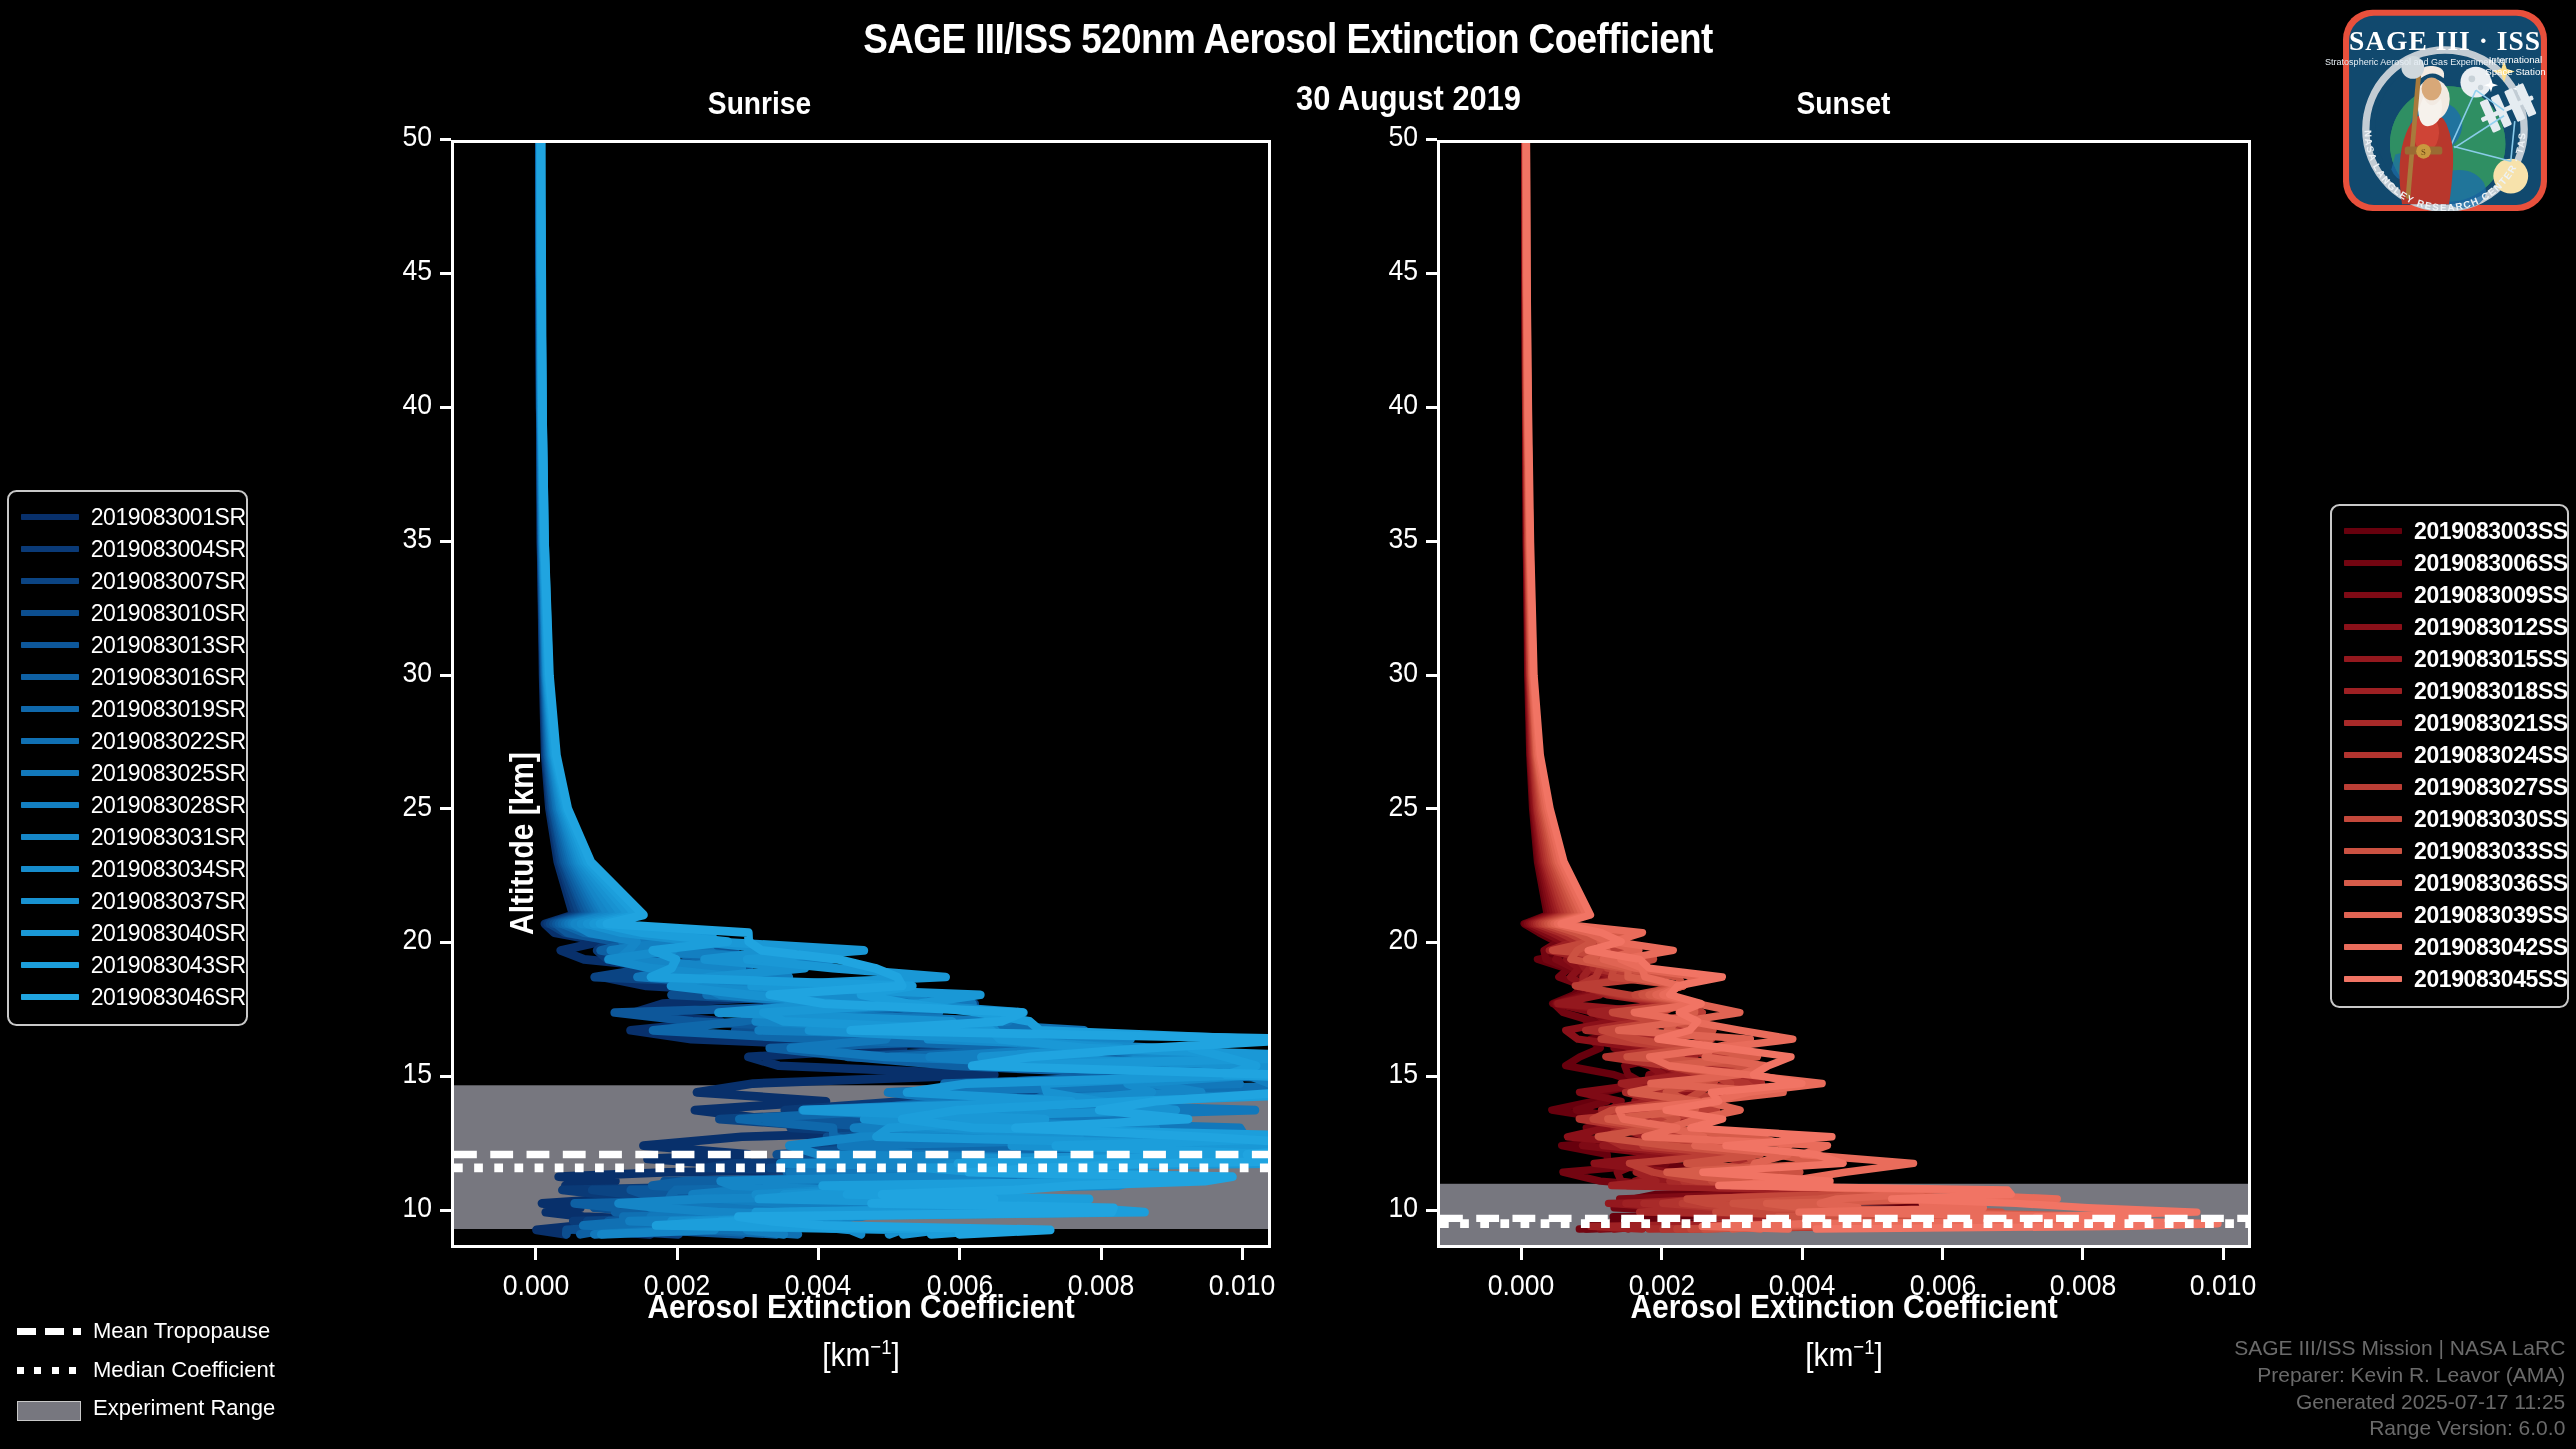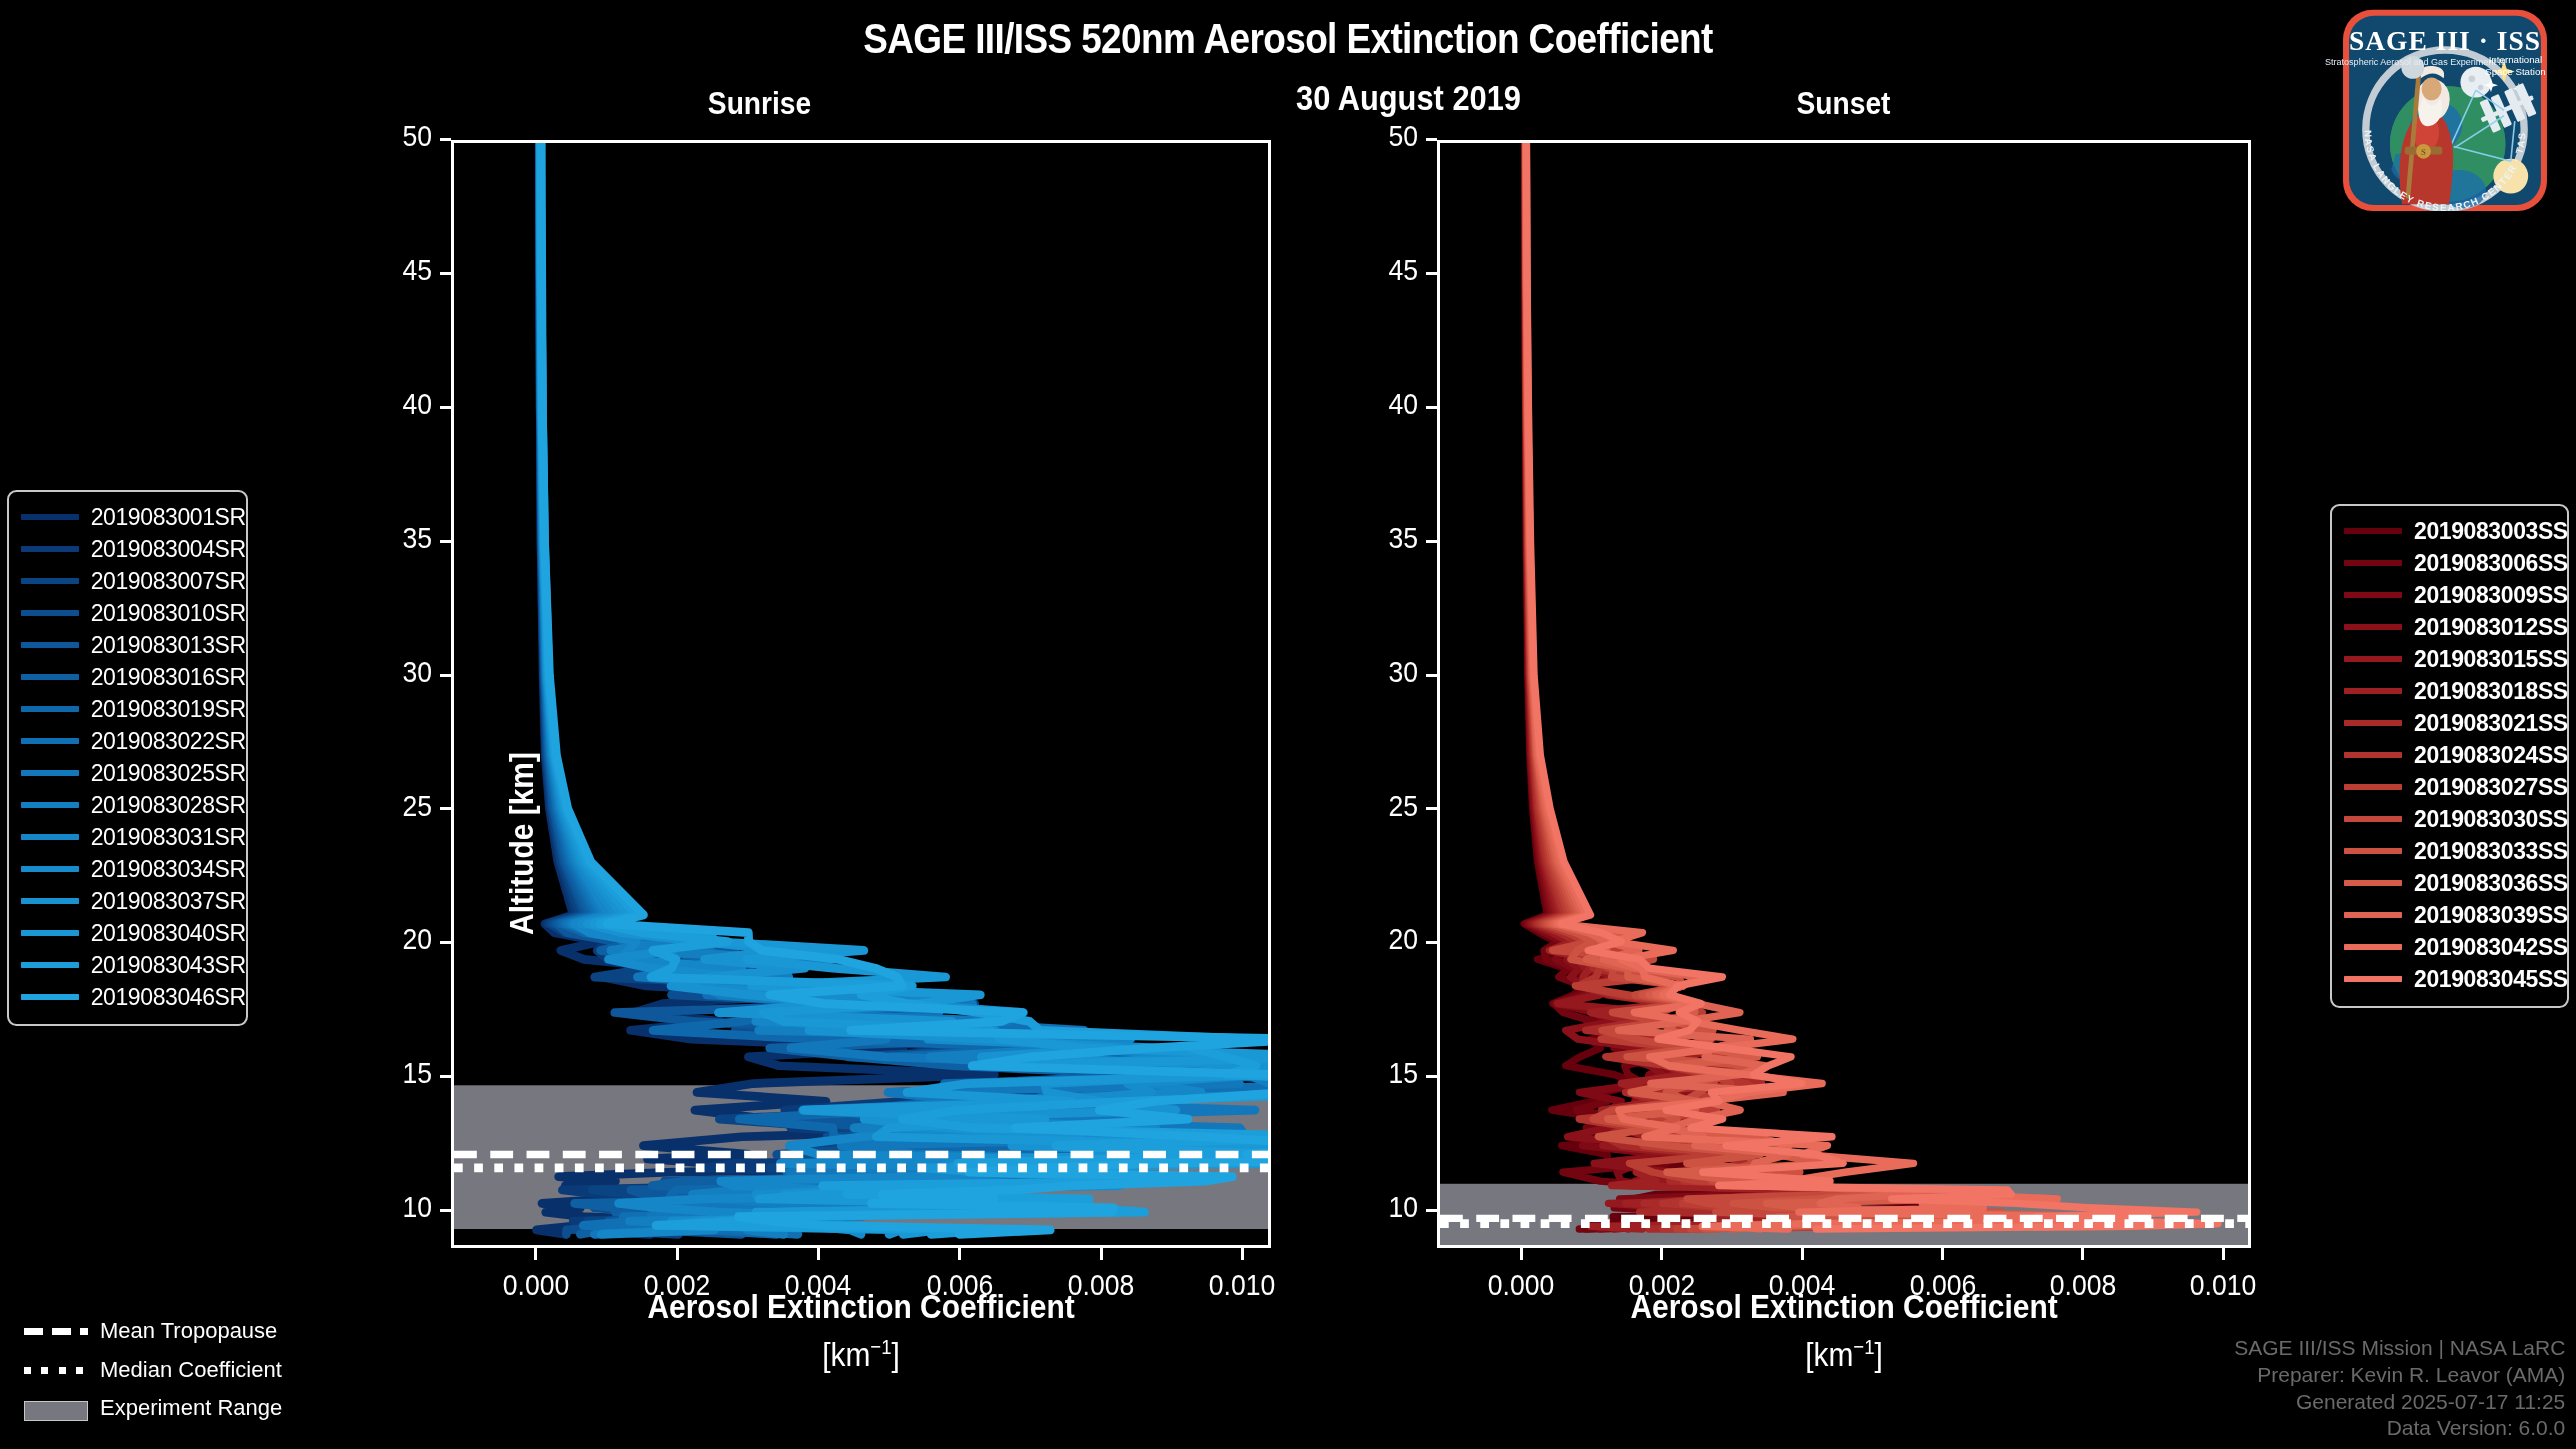--- a/index.html
+++ b/index.html
@@ -88,21 +88,21 @@
   #legend-sunset{left:2330px;top:504px;width:239px;font-weight:bold;}
   .legend-row{display:flex;align-items:center;height:32px;}
   .legend-swatch{width:58px;height:6px;flex:0 0 auto;margin-right:12px;border-radius:0.7px;}
   .legend-text{
     font-size:23px;color:#fff;white-space:nowrap;
     font-family:"Liberation Sans", sans-serif;letter-spacing:-0.4px;
   }
   #legend-sunset .legend-row{justify-content:flex-start;}
 
   
-  #tropopause-legend{left:24px;top:1315px;width:309px;}
+  #tropopause-legend{left:17px;top:1315px;width:309px;}
   .trop-row{display:flex;align-items:center;height:32px;margin-bottom:6.7px;}
   .trop-key{width:64px;height:14.8px;flex:0 0 auto;margin-right:12px;position:relative;}
   .trop-label{font-size:22px;color:#fff;white-space:nowrap;}
   .dash-key{position:absolute;left:0;top:4.7px;width:64px;height:6.7px;
     background:repeating-linear-gradient(to right,#fff 0 19px,transparent 19px 28px);}
   .dot-key{position:absolute;left:0;top:4.7px;width:64px;height:6.7px;
     background:repeating-linear-gradient(to right,#fff 0 6.7px,transparent 6.7px 17.4px);}
   .box-key{position:absolute;left:0;top:0;width:64px;height:20px;
     background:#77777f;border:1.3px solid #c8c8c8;box-sizing:border-box;}
 
@@ -394,21 +394,21 @@
         <span class="box-key"></span>
       </span>
     <span class="trop-label">Experiment Range</span>
   </div>
 </div>
 
 <div class="abs" id="credits">
   <div>SAGE III/ISS Mission | NASA LaRC</div>
   <div>Preparer: Kevin R. Leavor (AMA)</div>
   <div>Generated 2025-07-17 11:25</div>
-  <div>Data Version: 6.0.0</div>
+  <div>Range Version: 6.0.0</div>
 </div>
 
 <div class="abs" id="mission-logo">
   <svg viewBox="0 0 384 316" width="258" height="212">
     <defs>
       <clipPath id="badgeClip">
         <rect x="40" y="10" width="304" height="300" rx="44" ry="44"></rect>
       </clipPath>
       <path id="arcTop" d="M 84 186 A 108 108 0 0 1 300 186" fill="none"></path>
       <path id="arcBot" d="M 72 190 A 120 120 0 0 0 312 190" fill="none"></path>

